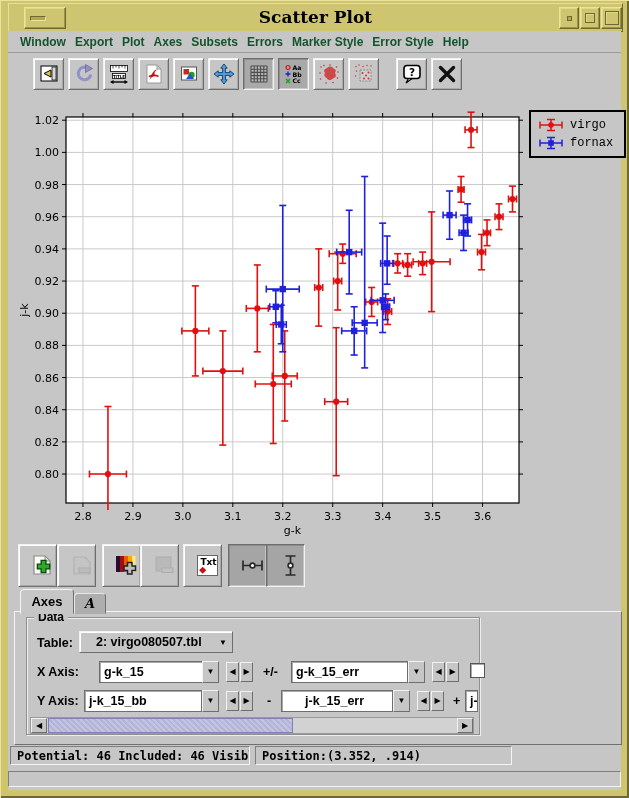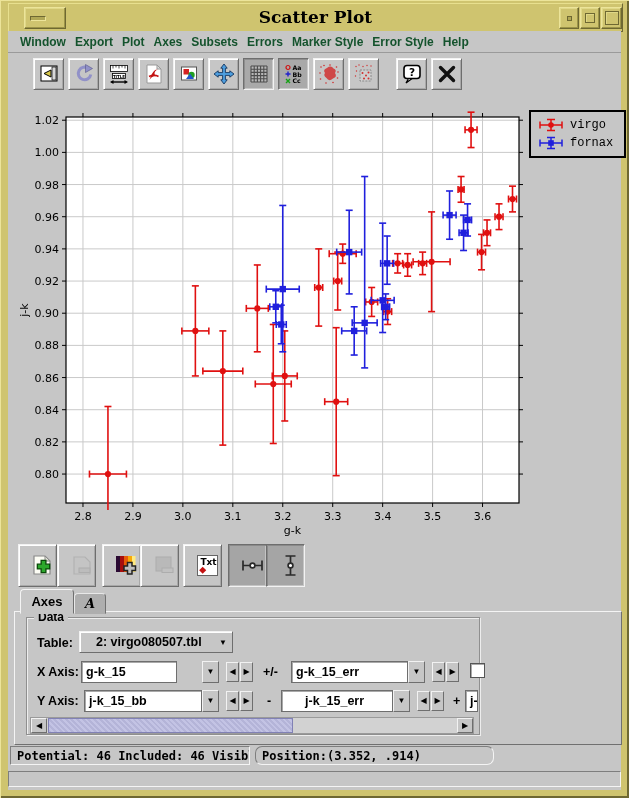--- a/index.html
+++ b/index.html
@@ -663,21 +663,21 @@
       <div class="group-box" id="data-panel">
         <span class="group-title">Data</span>
 
         <span class="fld-label" style="left:10px;top:18px;">Table:</span>
         <div class="combo-ro" style="left:52px;top:13px;width:154px;">
           <span>2: virgo080507.tbl</span>
           <span class="arr">▼</span>
         </div>
 
         <span class="fld-label" style="left:10px;top:47px;">X Axis:</span>
-        <div class="combo-ed" style="left:54px;top:43px;width:96px;">
+        <div class="combo-ed" style="left:72px;top:43px;width:118px;">
           <span>g-k_15</span>
         </div>
         <div class="drop-btn" style="left:175px;top:43px;">▼</div>
         <div class="spin-btn" style="left:199px;top:44px;">◀</div>
         <div class="spin-btn" style="left:213px;top:44px;">▶</div>
         <span class="op-label" style="left:236px;top:47px;">+/-</span>
         <div class="combo-ed" style="left:264px;top:43px;width:117px;">
           <span>g-k_15_err</span>
         </div>
         <div class="drop-btn" style="left:381px;top:43px;">▼</div>
@@ -707,16 +707,16 @@
         <div id="h-scroll">
           <div class="scr-btn" style="left:0;">◀</div>
           <div id="scroll-thumb"></div>
           <div class="scr-btn" style="right:0;">▶</div>
         </div>
       </div>
 
     </div>
 
     <div class="status-field" style="left:2px;top:715px;width:240px;">Potential: 46 Included: 46 Visible: 35</div>
-    <div class="status-field" style="left:247px;top:715px;width:239px;border-radius:7px;">Position:(3.352, .914)</div>
+    <div class="status-field" style="left:247px;top:715px;width:257px;">Position:(3.352, .914)</div>
     <div id="bottom-strip"></div>
   </div>
 </div>
 
 </body></html>

